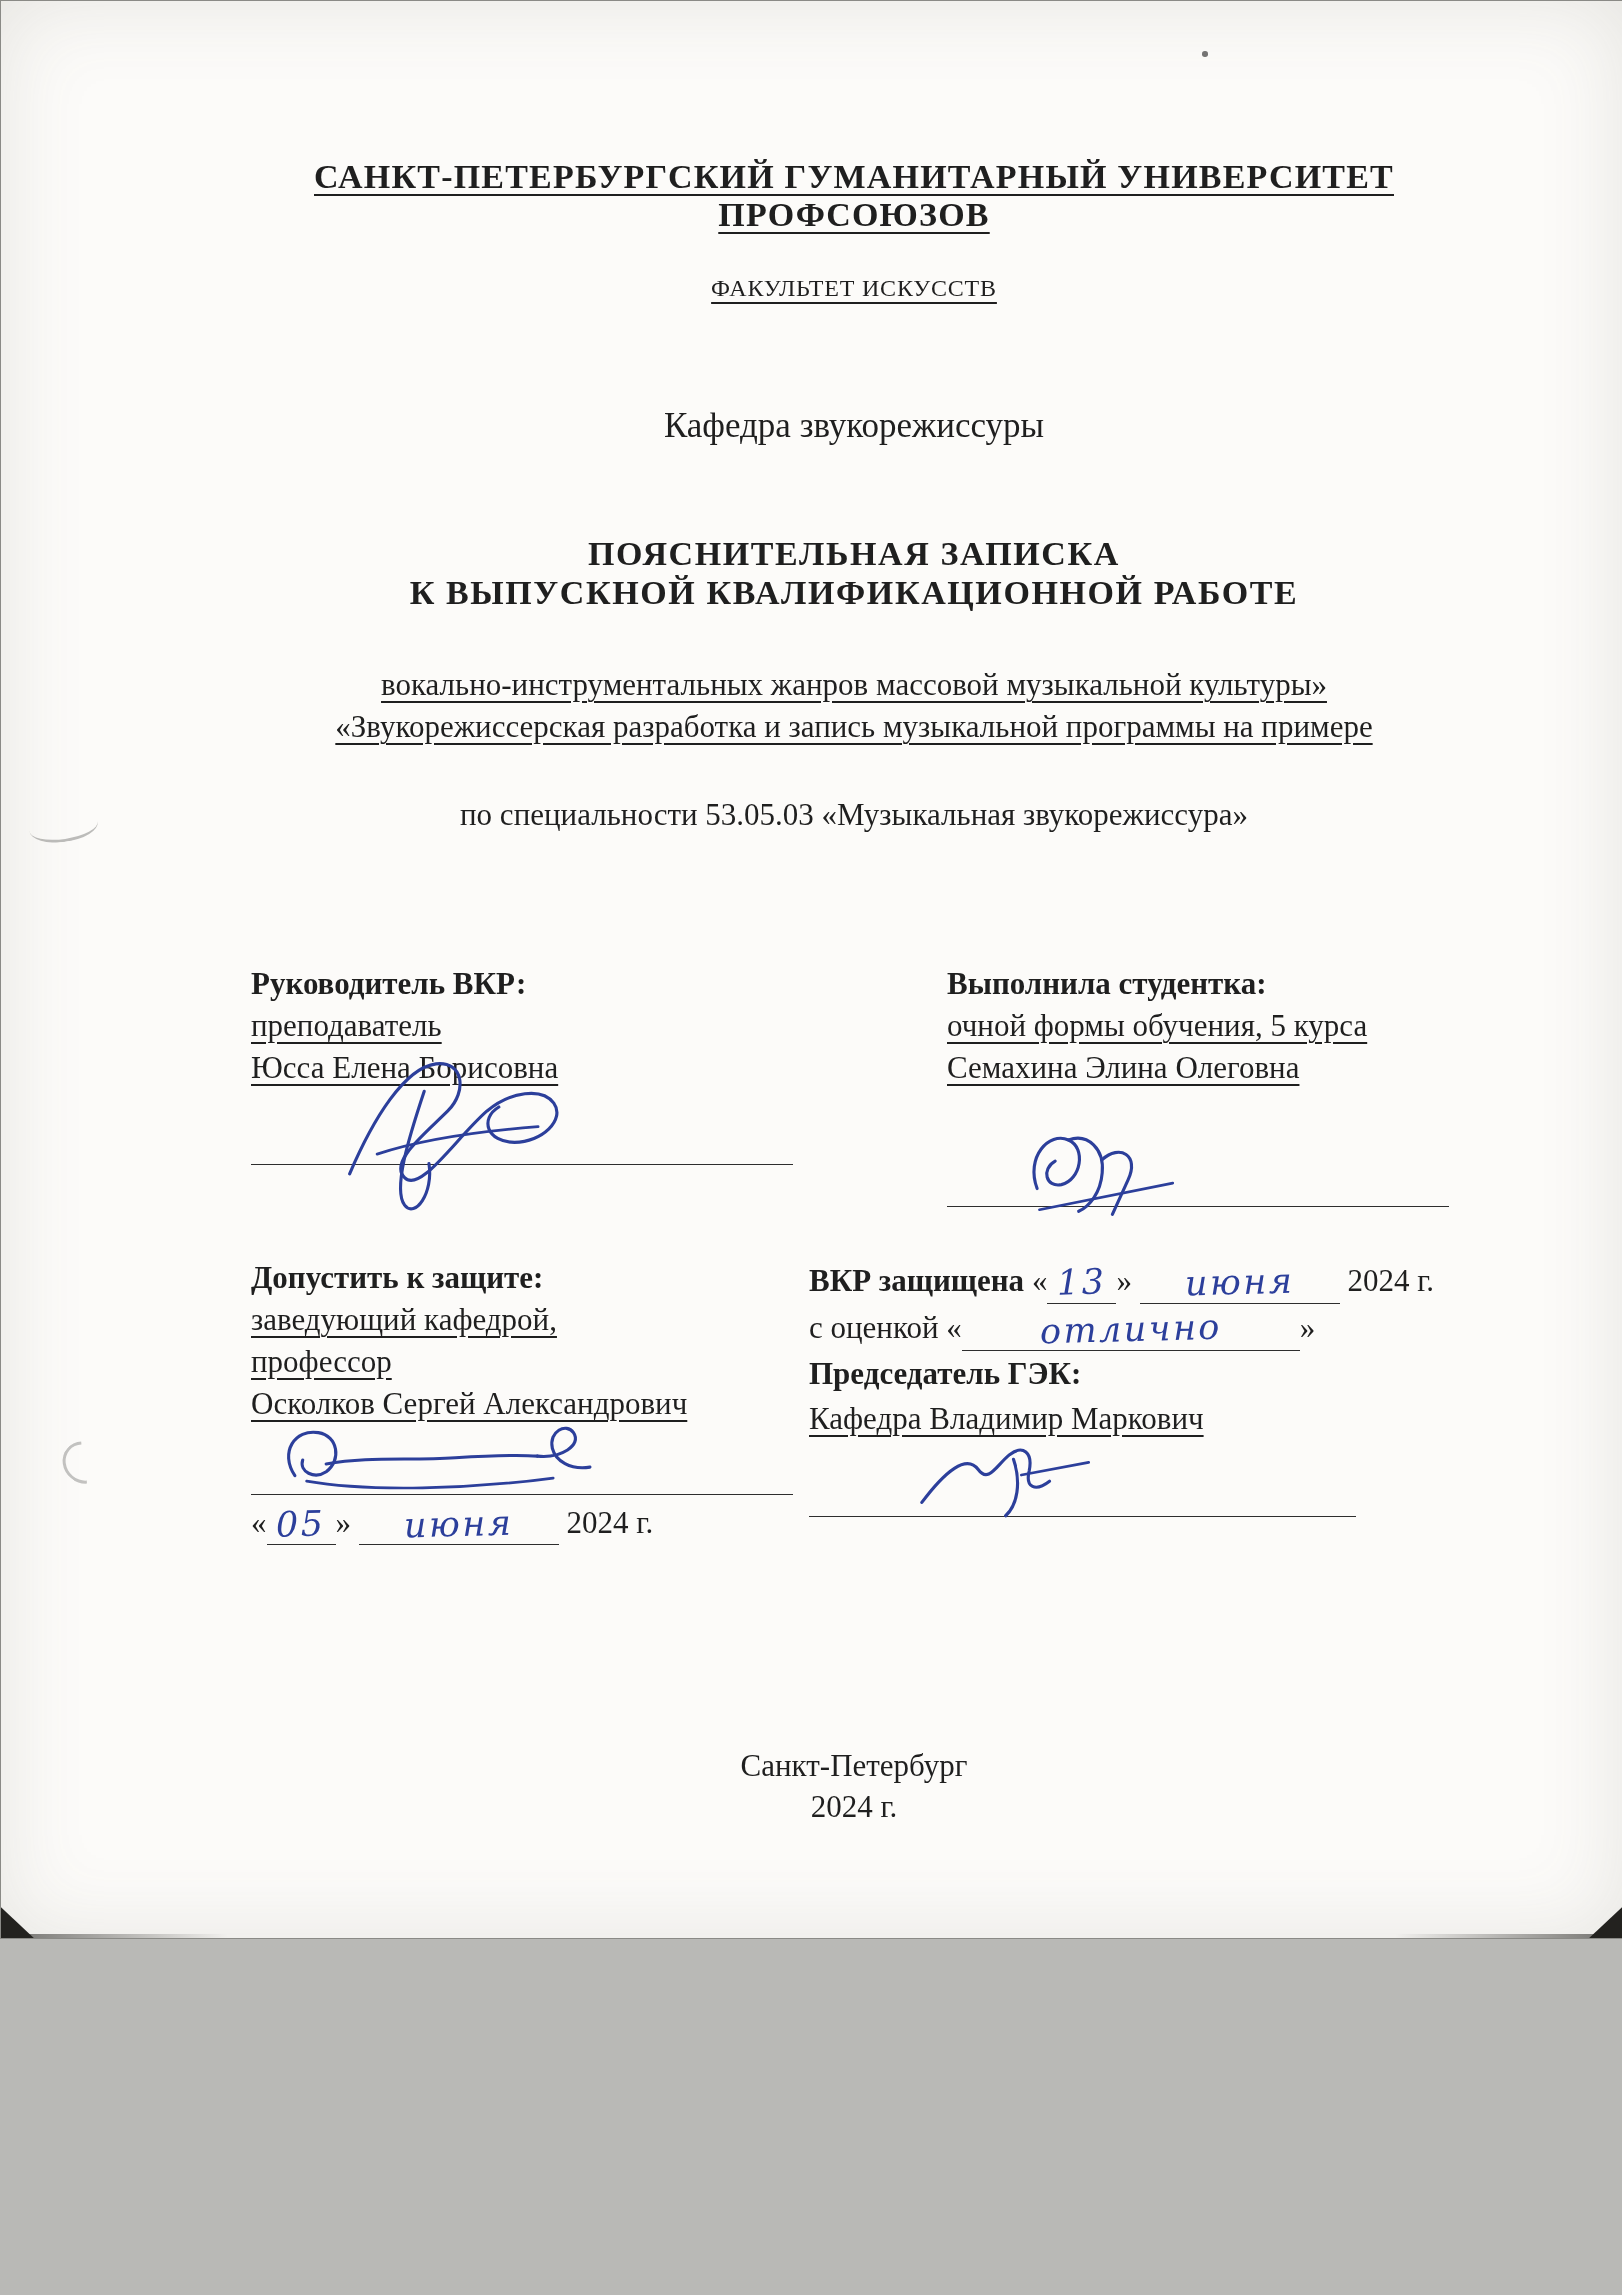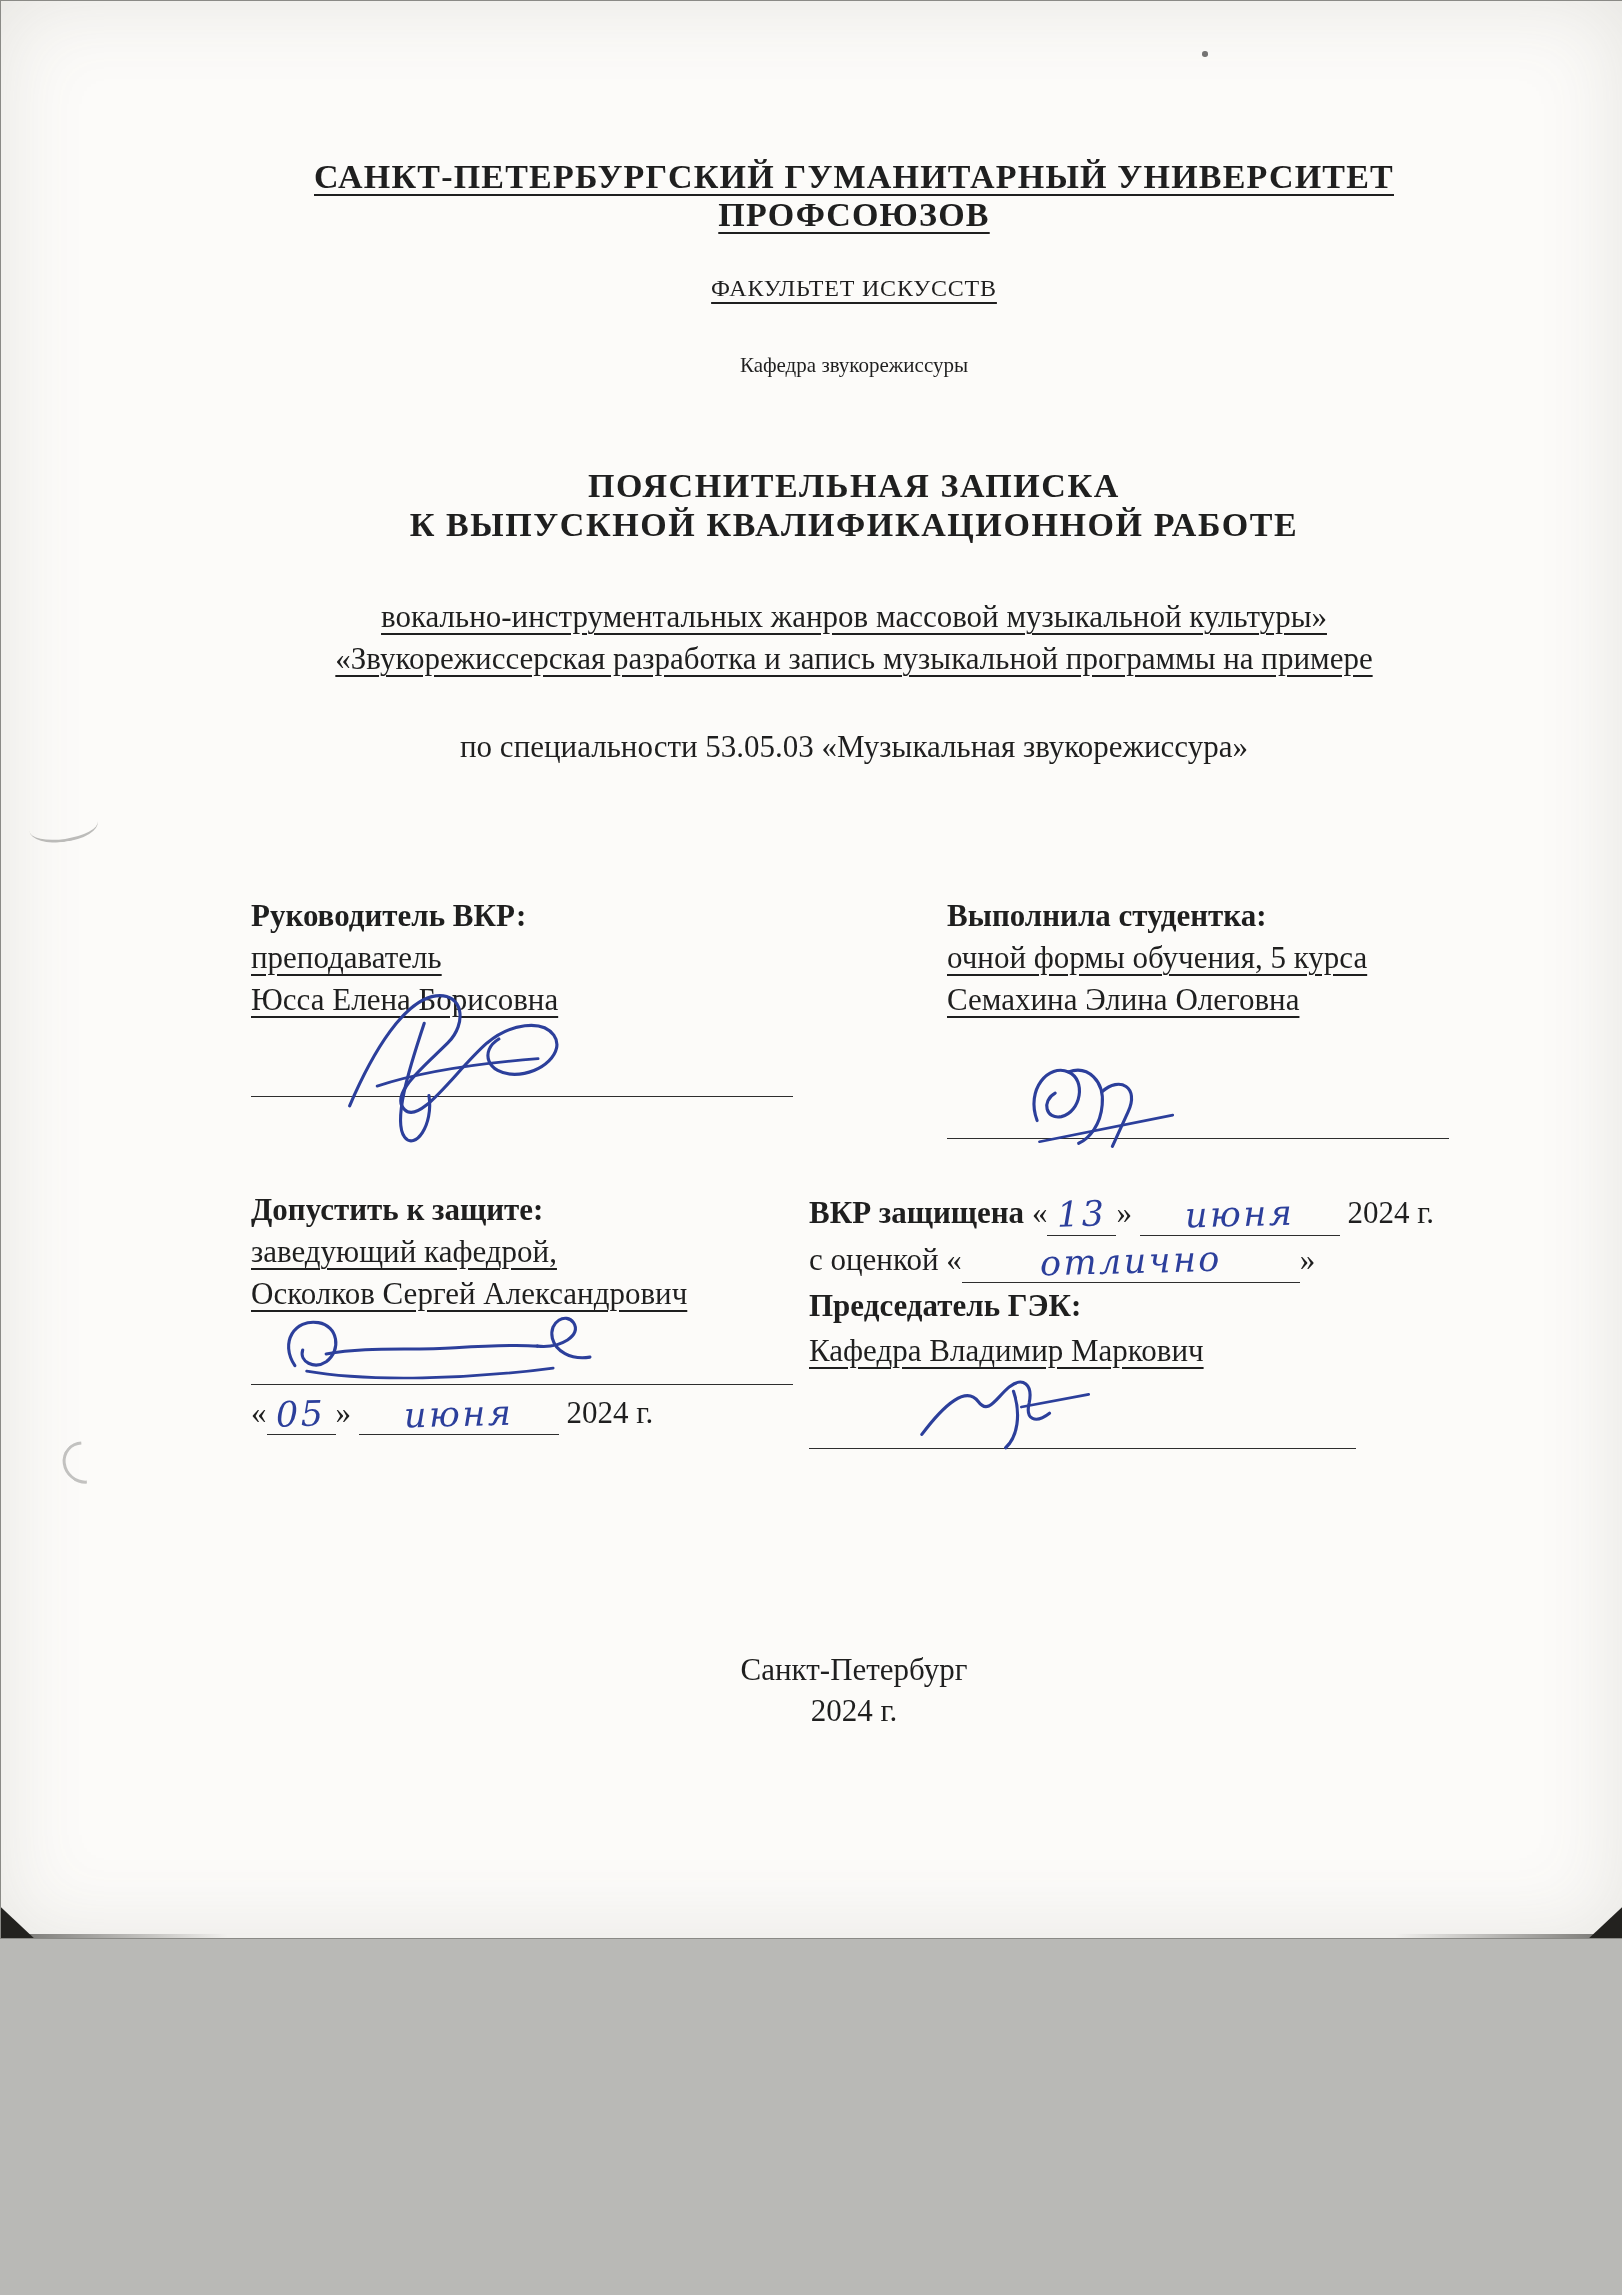--- a/index.html
+++ b/index.html
@@ -11,21 +11,21 @@
     box-shadow: inset 0 0 86px rgba(95,90,78,.14);
     border:0.8px solid #8a8a86;
   }
   .content { position:relative; padding:157px 165px 0 250px; color:#1f1f1f; font-size:31px; }
   .center { text-align:center; }
   .bold { font-weight:bold; }
   .underline { text-decoration:underline; text-underline-offset:5.5px; text-decoration-thickness:1.6px; }
 
   .university { font-size:34px; letter-spacing:1.2px; font-weight:bold; }
   .faculty   { margin-top:41px; font-size:24px; letter-spacing:0.8px; }
-  .department{ margin-top:51px; font-size:21px; }
+  .department{ margin-top:104px; font-size:35px; }
   .doc-title { margin-top:88px; font-size:34px; letter-spacing:1.6px; line-height:39px; }
   .thesis    { margin-top:52px; font-size:31px; line-height:42px; }
   .specialty { margin-top:49px; font-size:31px; }
 
   .row { display:flex; justify-content:space-between; }
   .row1 { margin-top:130px; }
   .row2 { margin-top:50px; }
   .col { line-height:42px; font-size:31px; }
   .row1 .col-l { width:550px; }
   .row1 .col-r { width:510px; }
@@ -119,20 +119,21 @@
             <path stroke-width="3.5" d="M58 122 L 228 88"></path>
           </svg>
         </div>
       </div>
     </div>
 
     <div class="row row2">
       <div class="col col-l">
         <div class="bold">Допустить к защите:</div>
         <div class="underline">заведующий кафедрой,</div>
+        <div class="underline">профессор</div>
         <div class="underline">Осколков Сергей Александрович</div>
         <div class="sig-line sl-adm">
           <svg class="sig sig-adm" width="377" height="90" viewBox="0 0 480 115">
             <path stroke-width="4" d="M45 75 C 25 45, 45 15, 75 20 C 100 24, 105 55, 85 70 C 70 80, 50 70, 55 55"></path>
             <path stroke-width="4" d="M85 60 C 140 50, 190 56, 250 52 C 300 49, 330 48, 355 50"></path>
             <path stroke-width="4" d="M355 50 C 385 53, 412 36, 401 20 C 392 7, 369 18, 374 40 C 378 56, 397 68, 422 64"></path>
             <path stroke-width="3.5" d="M60 82 C 140 96, 270 92, 375 78"></path>
           </svg>
         </div>
         <div class="date-line">

